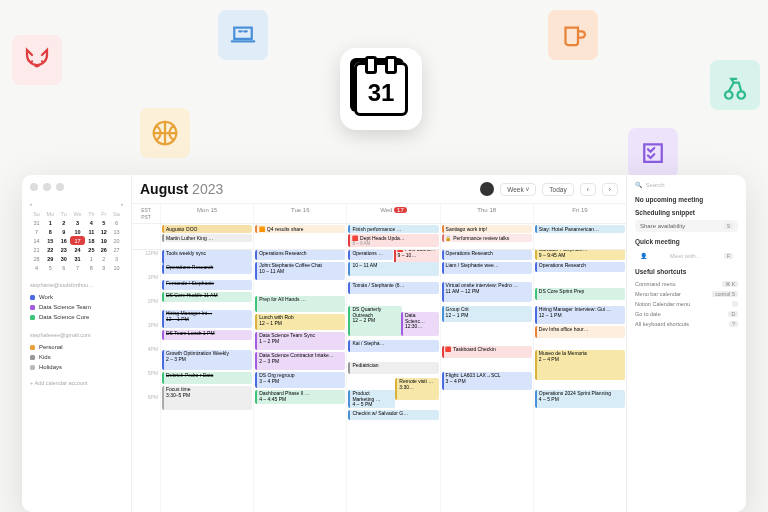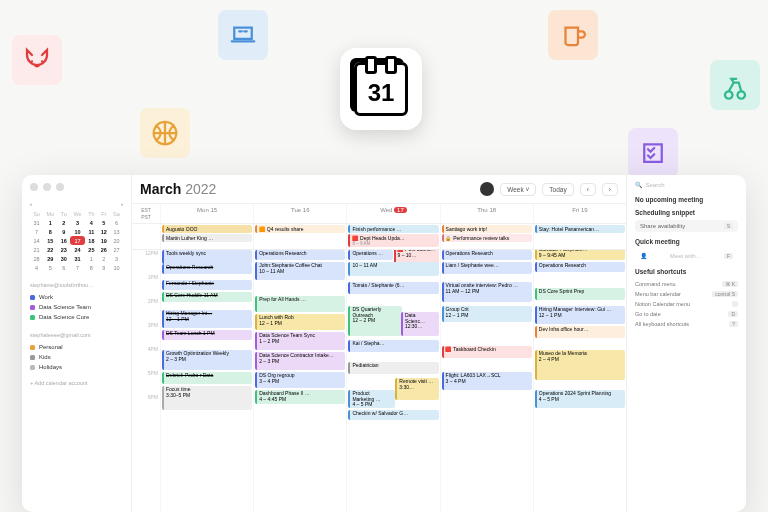--- a/index.html
+++ b/index.html
@@ -206,21 +206,21 @@
             <span class="dot" style="background:#bbb"></span>
             <span>Holidays</span>
           </div>
         </div>
       </div>
     <div class="plus">+ Add calendar account</div>
   </div>
 
   <div class="main">
     <div class="hdr">
-      <div class="title"><b>March</b> <span>2022</span></div>
+      <div class="title"><b>August</b> <span>2023</span></div>
       <div class="sp"></div>
       <div class="avatar"></div>
       <div class="btn"><span>Week</span> ˅</div>
       <div class="btn">Today</div>
       <div class="btn">‹</div>
       <div class="btn">›</div>
     </div>
     <div class="days">
       <div class="tz">
           <span>EST</span>

